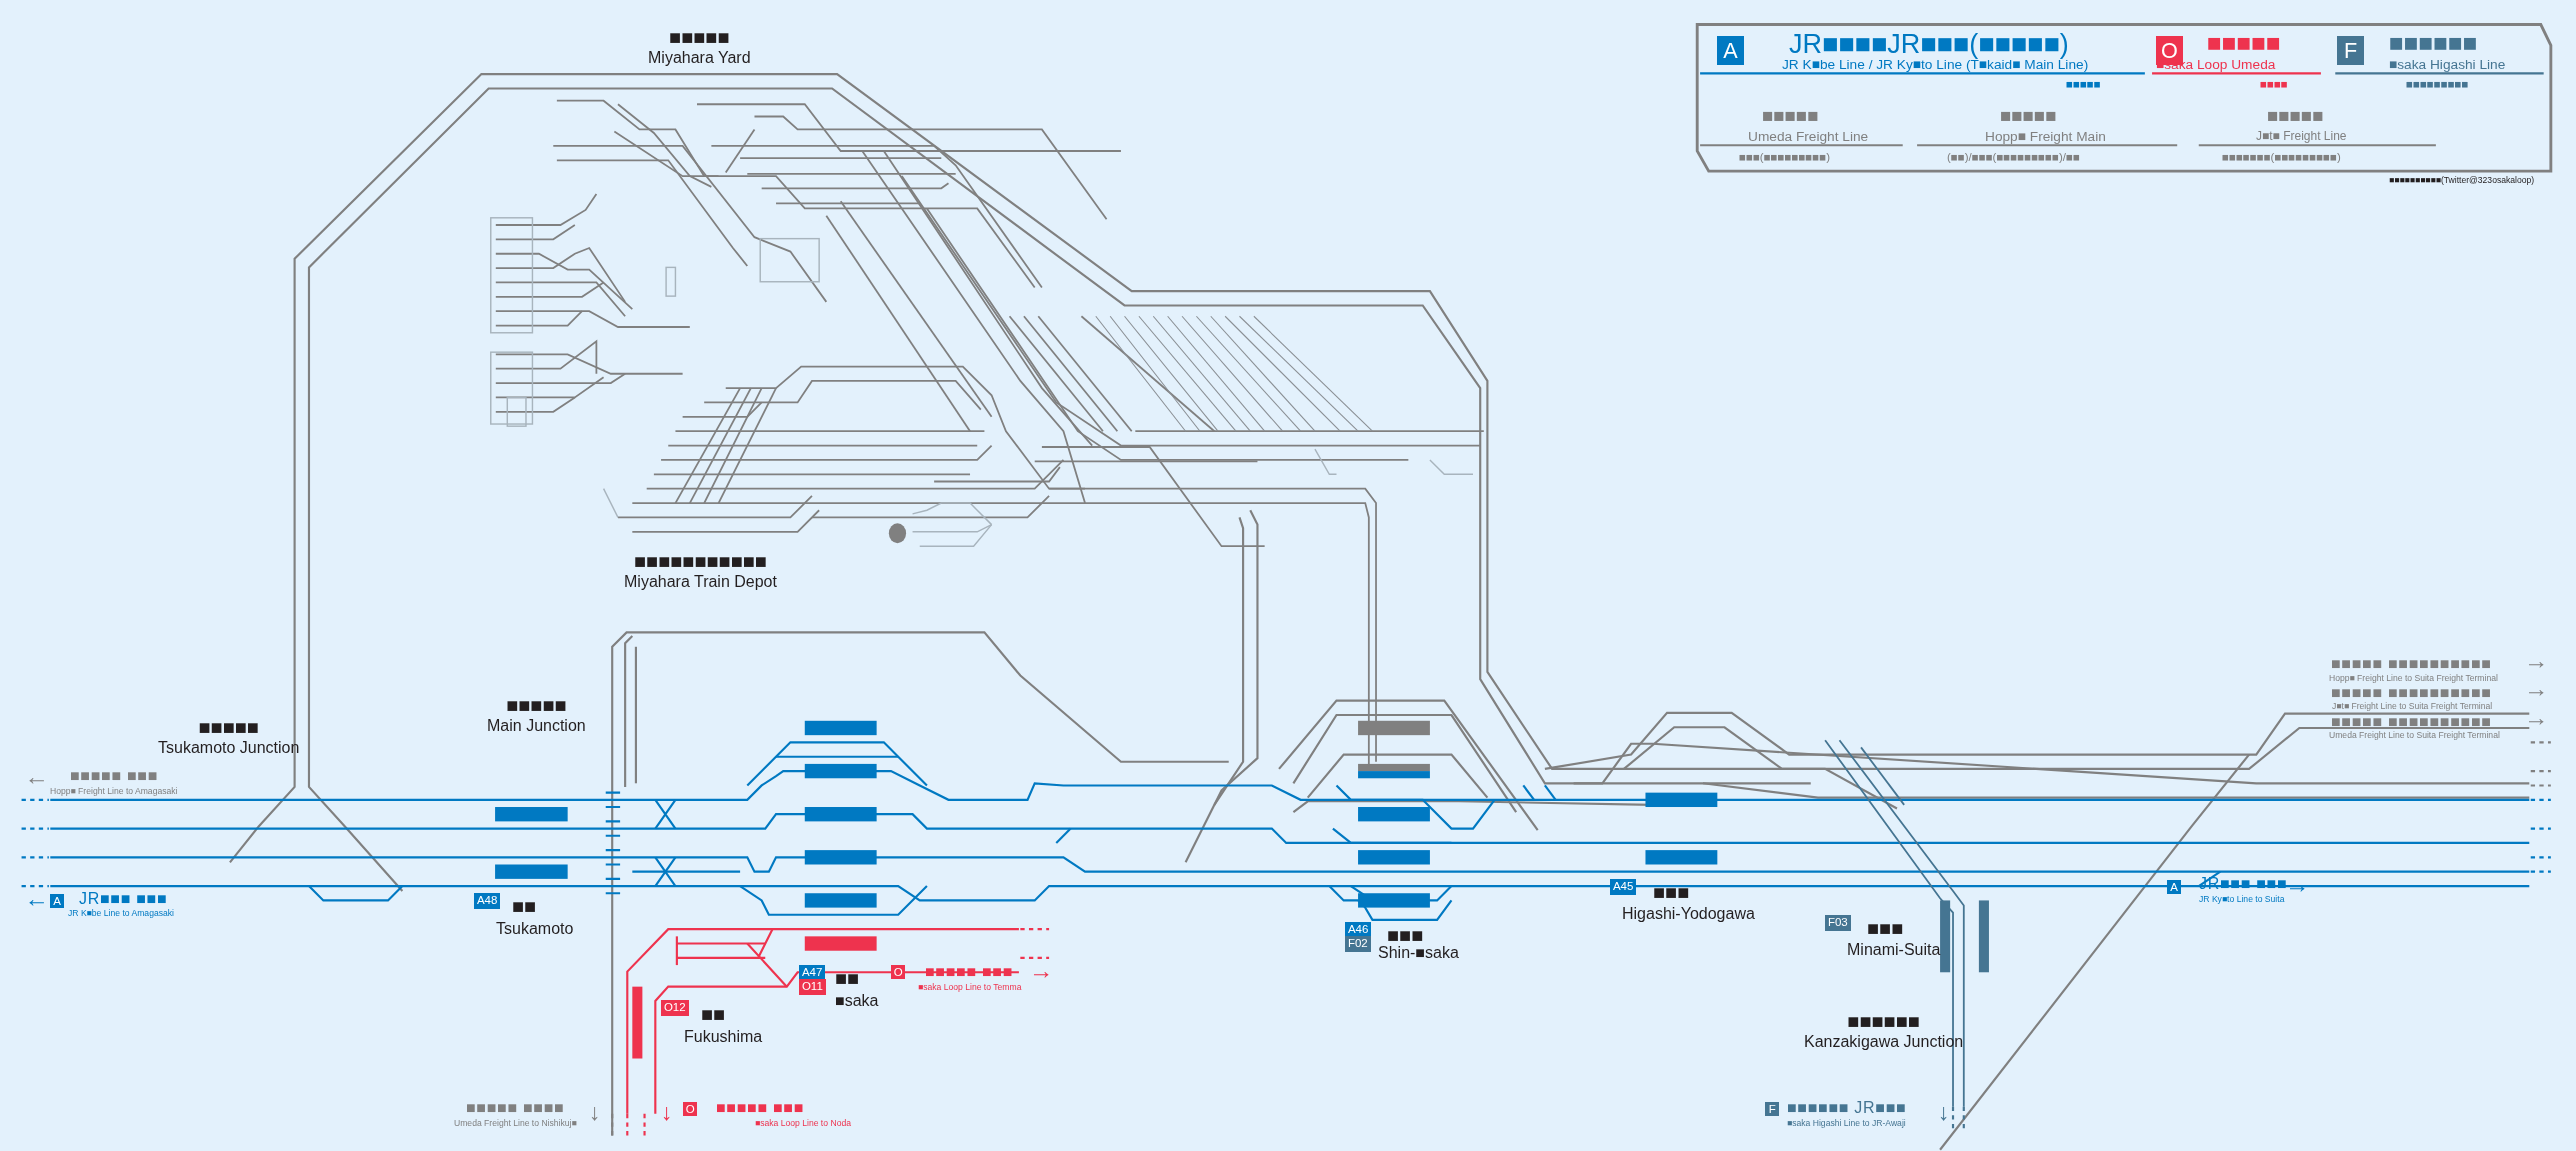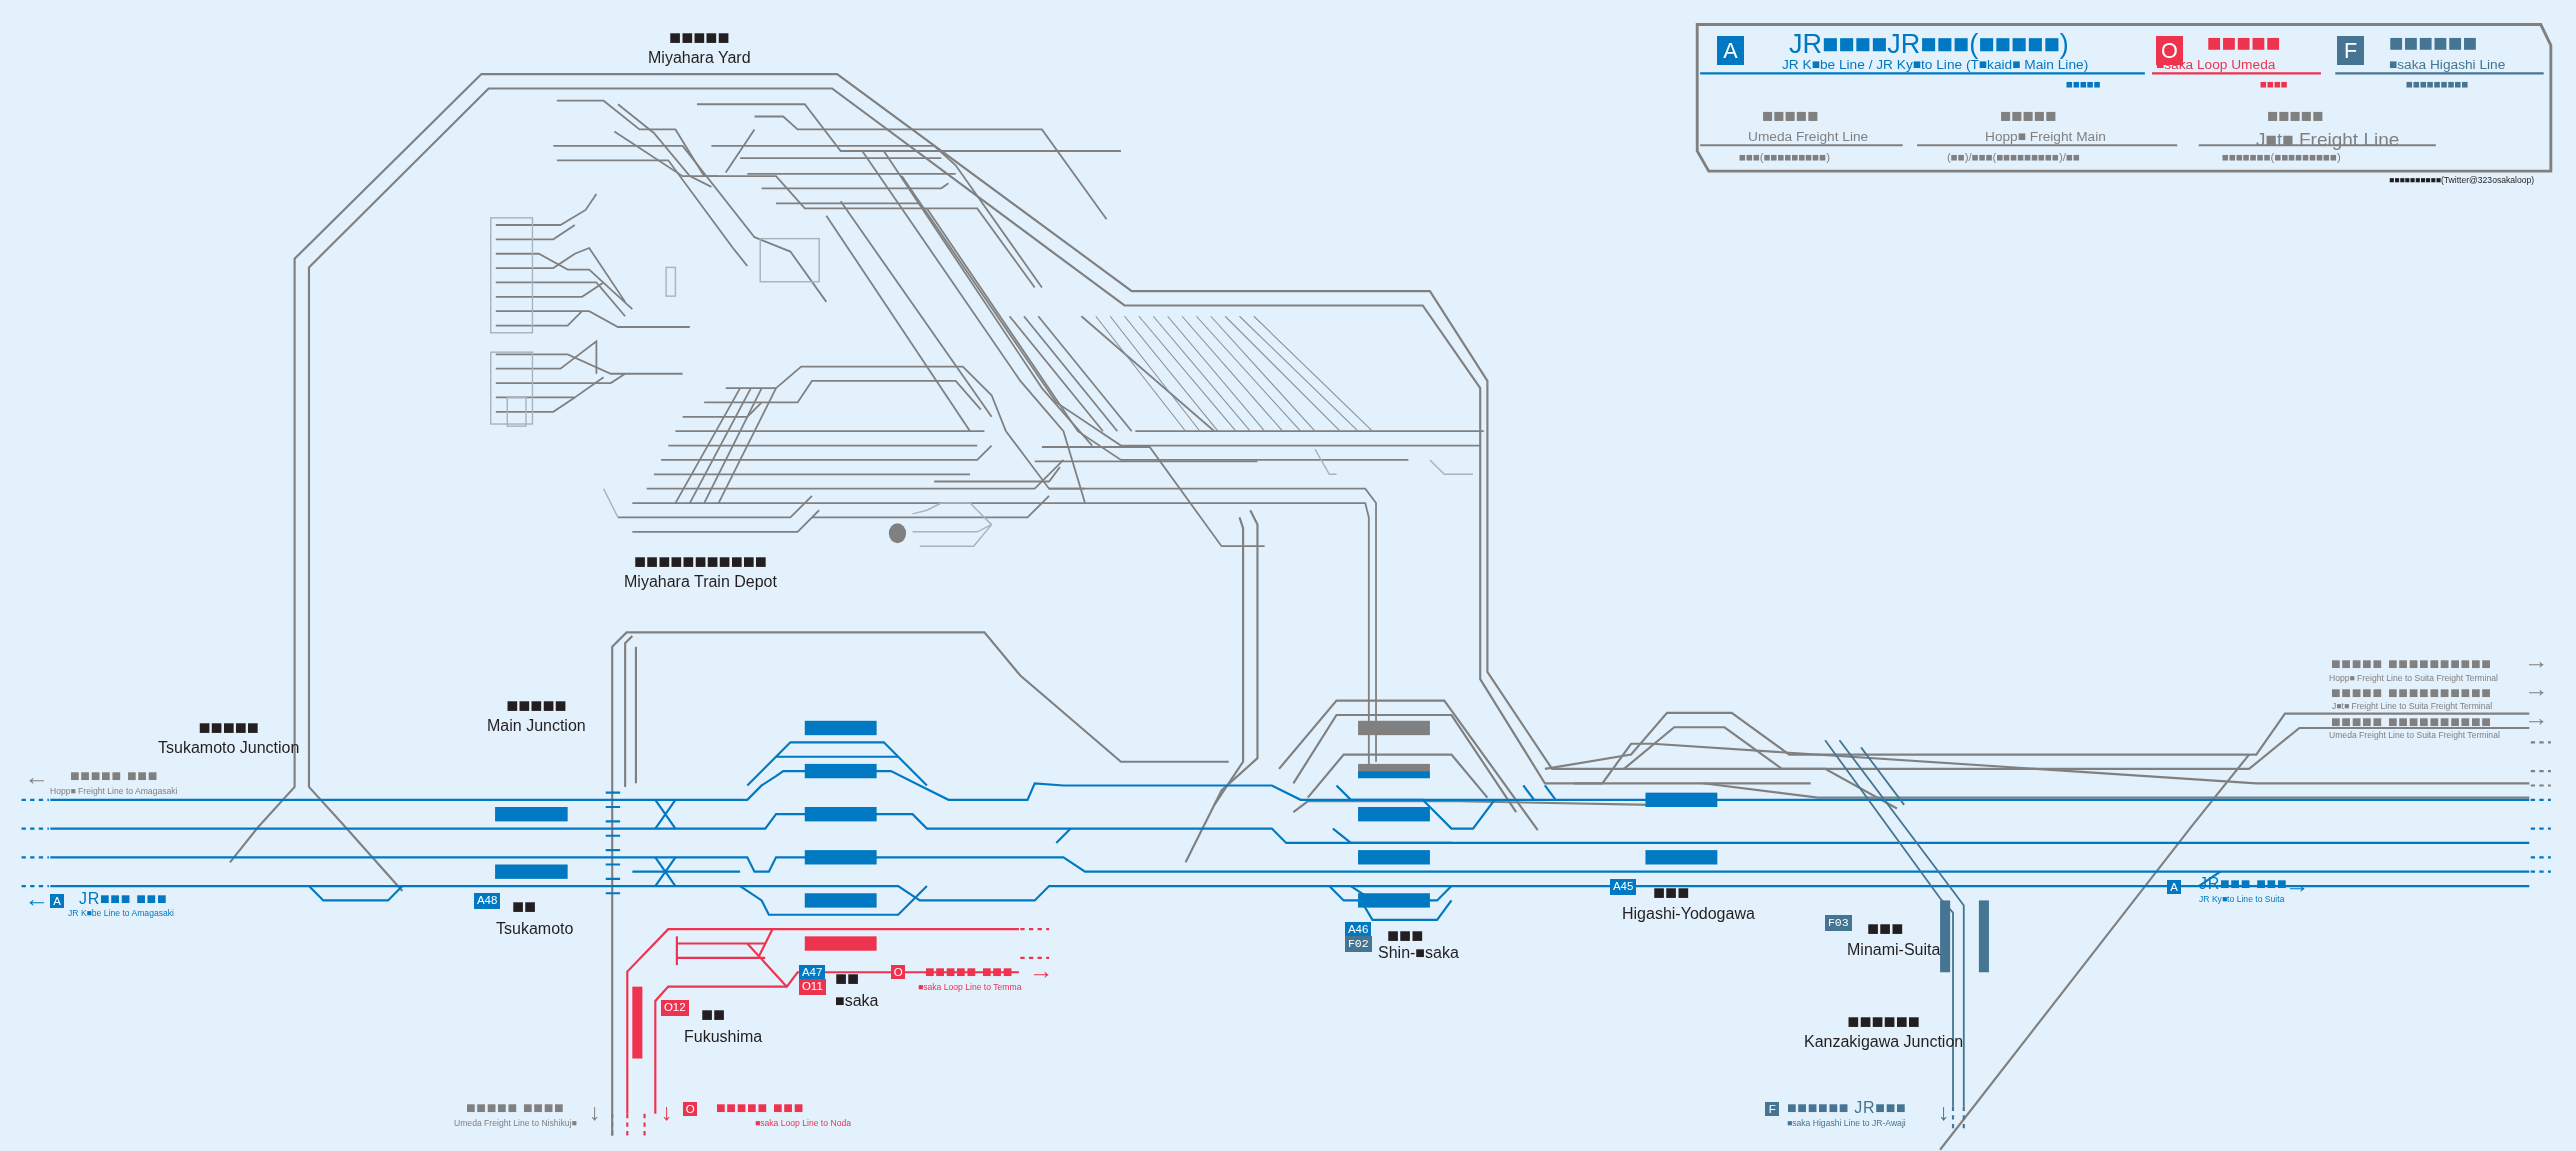--- a/index.html
+++ b/index.html
@@ -4,21 +4,21 @@
 <style>
   html, body { margin: 0; padding: 0; }
   body { width: 2576px; height: 1152px; background: #e3f1fc; position: relative; overflow: hidden;
          font-family: "Liberation Sans", sans-serif; }
   svg#map { position: absolute; left: 0; top: 0; }
   .lbl { position: absolute; white-space: nowrap; }
   .en-black { font-size: 16px; color: #231f20; }
   .code { position: absolute; font-size: 11.5px; color: #fff; padding: 1.4px 2.9px; line-height: 13px; }
   .c-blue { background: #0079c2; }
   .c-red { background: #ee334e; }
-  .c-steel { background: #457592; font-family: Liberation Mono, monospace; }
+  .c-steel { background: #457592; }
   .dest-jp { font-size: 16px; letter-spacing: 0.7px; }
   .dest-en { font-size: 8.6px; }
   .credit { position: absolute; left: 2389px; top: 175px; font-size: 8.6px; color: #231f20; }
 </style>
 </head>
 <body>
 
 <svg id="map" width="2576" height="1152" viewBox="0 0 3585 1603">
   <g fill="none" stroke-linejoin="miter">
 
@@ -249,21 +249,21 @@
 
   <div class="lbl" style="left:1762px;top:105px;font-size:18.7px;color:#808080;">■■■■■</div>
   <div class="lbl" style="left:1748px;top:129px;font-size:13.7px;color:#808080;">Umeda Freight Line</div>
   <div class="lbl" style="left:1739px;top:151px;font-size:11.5px;color:#808080;">■■■(■■■■■■■■■)</div>
 
   <div class="lbl" style="left:2000px;top:105px;font-size:18.7px;color:#808080;">■■■■■</div>
   <div class="lbl" style="left:1985px;top:129px;font-size:13.7px;color:#808080;">Hopp■ Freight Main</div>
   <div class="lbl" style="left:1947px;top:151px;font-size:11.5px;color:#808080;">(■■)/■■■(■■■■■■■■■)/■■</div>
 
   <div class="lbl" style="left:2267px;top:105px;font-size:18.7px;color:#808080;">■■■■■</div>
-  <div class="lbl" style="left:2256px;top:129px;font-size:19px;color:#808080;">J■t■ Freight Line</div>
+  <div class="lbl" style="left:2256px;top:129px;font-size:12px;color:#808080;">J■t■ Freight Line</div>
   <div class="lbl" style="left:2222px;top:151px;font-size:11.5px;color:#808080;">■■■■■■■(■■■■■■■■■)</div>
 </div>
 <div class="credit">■■■■■■■■■■(Twitter@323osakaloop)</div>
 
 <div class="lbl" style="left:648px;top:26px;text-align:center;">
   <div style="font-size:20px;color:#231f20;">■■■■■</div>
   <div class="en-black">Miyahara Yard</div>
 </div>
 <div class="lbl" style="left:624px;top:550px;text-align:center;">
   <div style="font-size:20px;color:#231f20;">■■■■■■■■■■■</div>

